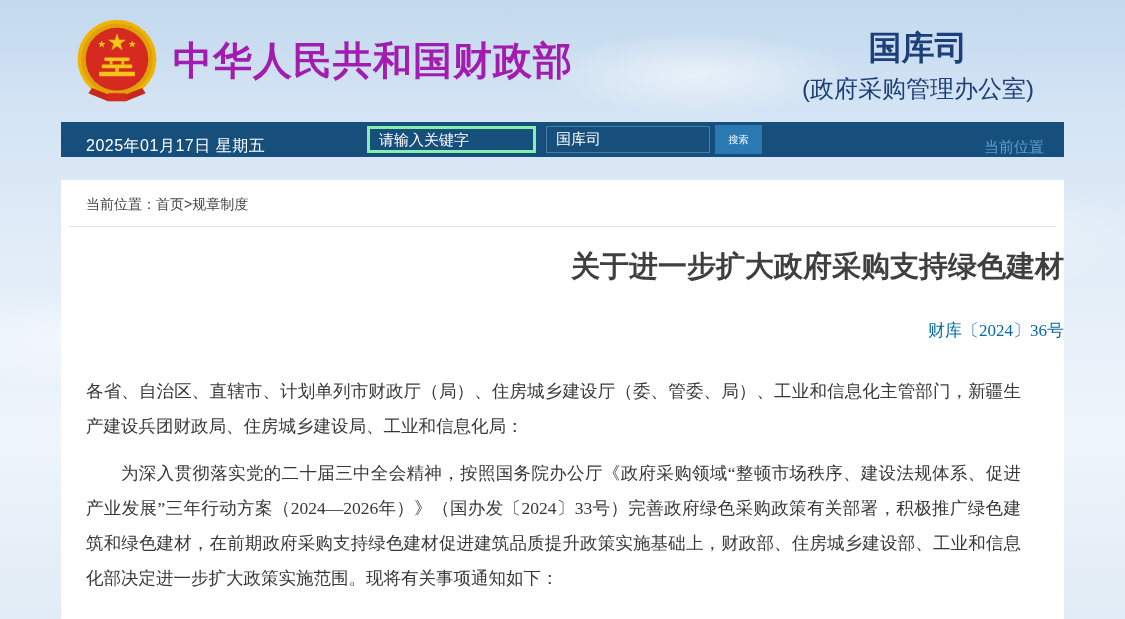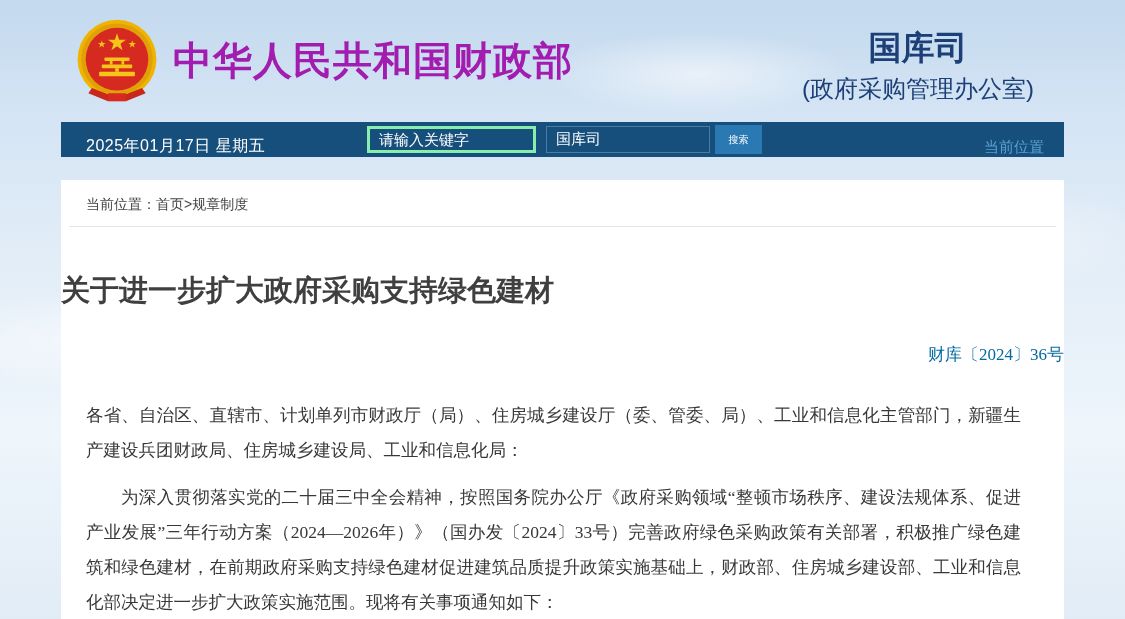--- a/index.html
+++ b/index.html
@@ -68,21 +68,21 @@
   .content{
     position:relative; width:1003px; margin:23px auto 0; background:#fff;
     height:535px; overflow:hidden;
   }
   .breadcrumb{ padding:16px 25px 0; font-size:14px; color:#444; }
   .breadcrumb a{ color:#444; text-decoration:none; cursor:pointer; }
   .crumb-divider{
     border:none; border-top:1px solid #e4e4e4; margin:12px 8px 0;
   }
   .article-title{
-    margin-top:40px; text-align:left; font-size:29px; line-height:47px;
+    margin-top:16px; text-align:right; font-size:29px; line-height:47px;
     font-weight:bold; color:#3f3f3f; font-family:"Liberation Sans", sans-serif;
   }
   .doc-number{
     margin-top:29px; text-align:right; font-size:17px; color:#0369a1;
     font-family:"Liberation Serif", serif;
     padding-left:16px;
   }
   .article-body{ padding:0 43px 0 25px; font-family:"Liberation Serif", serif; }
   .article-body p{
     margin-top:32px; font-size:17.5px; line-height:35px; color:#383838;

